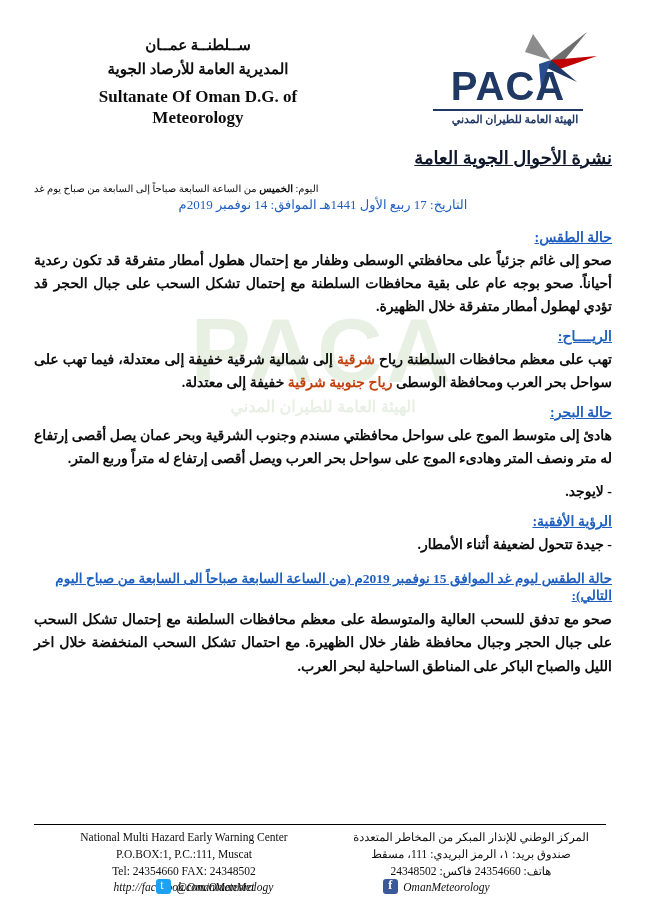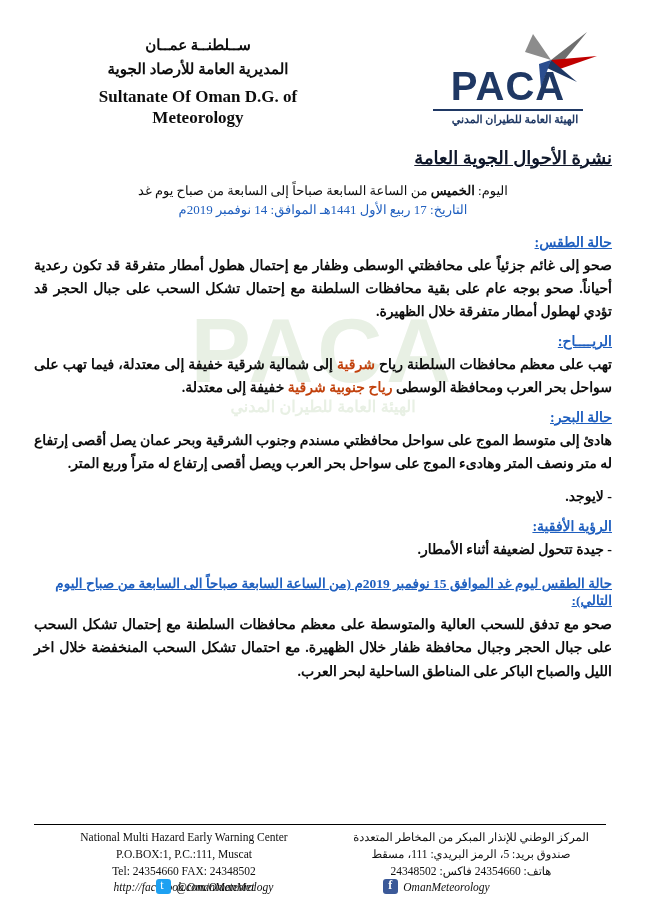--- a/index.html
+++ b/index.html
@@ -114,23 +114,23 @@
   .doc-title {
     text-align: right;
     direction: rtl;
     font-size: 18px;
     font-weight: bold;
     color: #0f172a;
     text-decoration: underline;
     margin: 18px 0 14px 0;
   }
   .dateline {
-    text-align: center;
-    direction: rtl;
-    font-size: 13px;
+    text-align: left;
+    direction: rtl;
+    font-size: 10px;
     margin-bottom: 3px;
   }
   .dateline b { font-weight: bold; }
   .dateline2 {
     text-align: center;
     direction: rtl;
     font-size: 13px;
     color: #1f5fbf;
     margin-bottom: 16px;
   }
@@ -311,21 +311,21 @@
 
   <div class="footer">
     <div class="f-left">
       <div>National Multi Hazard Early Warning Center</div>
       <div>P.O.BOX:1, P.C.:111, Muscat</div>
       <div>Tel: 24354660 FAX: 24348502</div>
       <div class="f-url">http://facebook.com/OmanMet</div>
     </div>
     <div class="f-right">
       <div>المركز الوطني للإنذار المبكر من المخاطر المتعددة</div>
-      <div>صندوق بريد: 5، الرمز البريدي: 111، مسقط</div>
+      <div>صندوق بريد: ١، الرمز البريدي: 111، مسقط</div>
       <div>هاتف: 24354660 فاكس: 24348502</div>
     </div>
   </div>
 
   <div style="position:absolute; left:34px; bottom:30px; width:578px; display:flex; justify-content:center; gap:110px; z-index:3;">
     <div class="social-row">
       <span class="tw-icon"></span>
       <span class="handle">@OmanMeteorology</span>
     </div>
     <div class="social-row">

